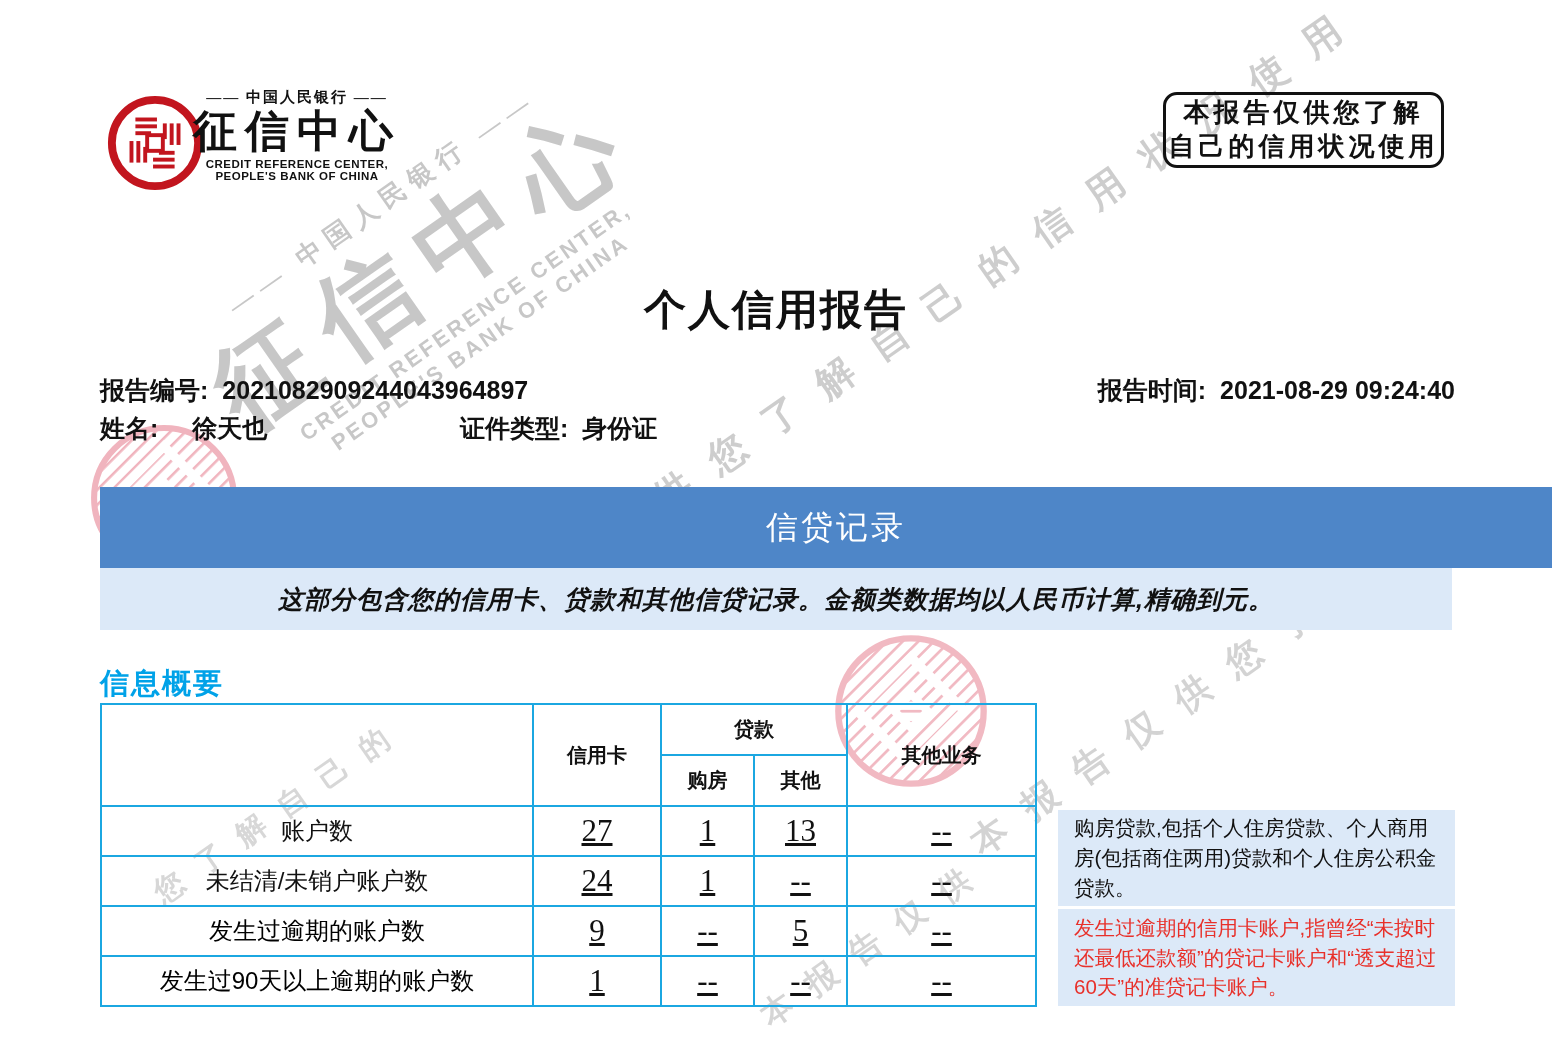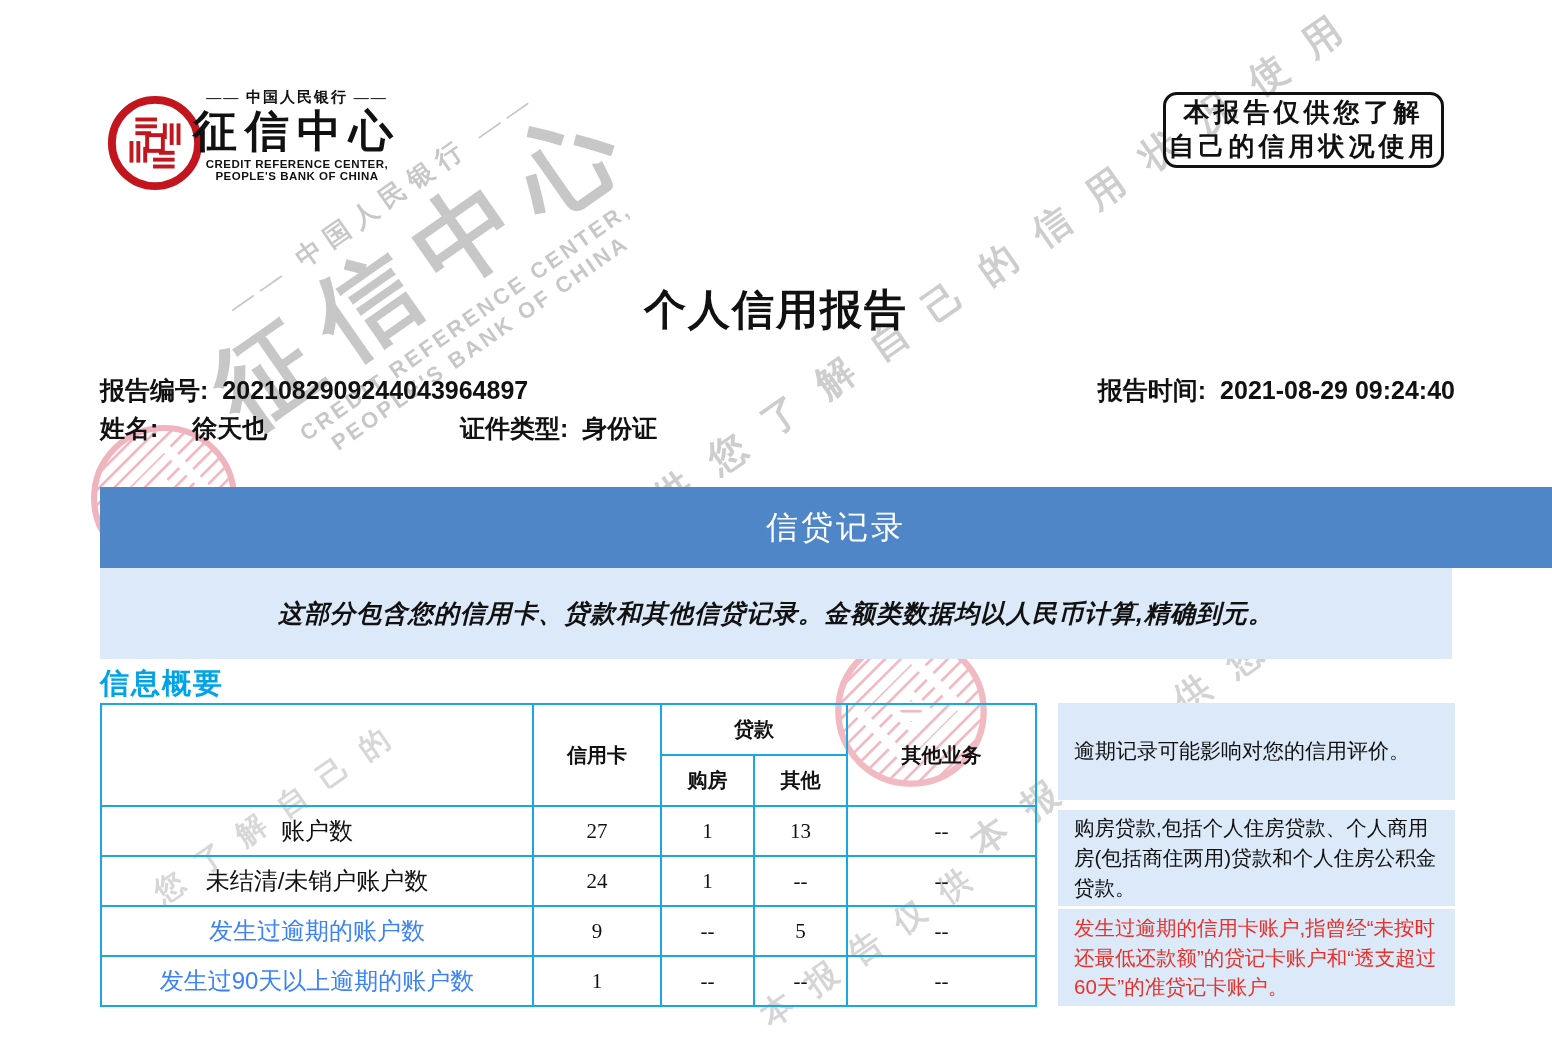--- a/index.html
+++ b/index.html
@@ -39,35 +39,35 @@
   .info-row2 { top:412px; }
   .info-right { position:absolute; right:0; top:0; }
   .info-mid { position:absolute; left:360px; top:0; }
   .marital { margin-left:62px; }
   .lblgap { margin-right:14px; }
 
   
   .banner { position:absolute; left:100px; top:487px; width:1472px; height:81px; background:#4E86C8;
             display:flex; align-items:center; justify-content:center; z-index:1; }
   .banner div { color:#ffffff; font-size:32px; letter-spacing:3px; font-weight:500; }
-  .strip { position:absolute; left:100px; top:568px; width:1352px; height:91px; background:#DCE9F8;
+  .strip { position:absolute; left:100px; top:568px; width:1352px; height:62px; background:#DCE9F8;
            display:flex; align-items:center; justify-content:center; z-index:1; }
   .strip div { font-size:25px; font-weight:bold; font-style:italic; letter-spacing:1px; }
 
   
   .summary-heading { position:absolute; left:100px; top:664px; font-size:29px; font-weight:bold; color:#00A2E8;
                      letter-spacing:2px; z-index:2; }
   table.summary { position:absolute; left:100px; top:703px; width:935px; border-collapse:collapse; z-index:2;
                   table-layout:fixed; background:transparent; }
   table.summary th, table.summary td { border:2px solid #1BA7E1; text-align:center; vertical-align:middle; }
   table.summary th { font-size:20px; font-weight:bold; height:51px; }
   table.summary td { height:50px; }
   td.lbl { text-align:left; font-size:24px; font-weight:normal; }
-  td.num { font-family:"Liberation Serif", serif; font-size:21px; }
-  tr.red td.lbl { color:#3b82f6;border-radius:10px; }
+  td.num { font-family:"Liberation Serif", serif; font-size:31px;text-decoration:underline; }
+  tr.red td.lbl { color:#000000;border-radius:10px; }
   .c0 { width:432px; } .c1 { width:128px; } .c2 { width:93px; } .c3 { width:93px; } .c4 { width:189px; }
 
   .note { position:absolute; left:1058px; width:397px; background:#DCE9F8; z-index:2;
           display:flex; align-items:center; padding:8px 16px; font-size:21px; line-height:1.45; }
   .note1 { top:703px; height:97px; }
   .note2 { top:810px; height:96px; font-size:20.5px; }
   .note3 { top:909px; height:97px; font-size:20.5px; color:#E8302A; }
 </style>
 </head>
 <body>
@@ -212,23 +212,20 @@
     <tr class="red">
       <td class="lbl">发生过90天以上逾期的账户数</td>
       <td class="num">1</td>
       <td class="num">--</td>
       <td class="num">--</td>
       <td class="num">--</td>
     </tr>
   </tbody>
     </table>
 
-  <div class="note note1">
-    <span>逾期记录可能影响对您的信用评价。</span>
-  </div>
   <div class="note note2">
     <span>购房贷款,包括个人住房贷款、个人商用房(包括商住两用)贷款和个人住房公积金贷款。</span>
   </div>
   <div class="note note3">
     <span>发生过逾期的信用卡账户,指曾经“未按时还最低还款额”的贷记卡账户和“透支超过60天”的准贷记卡账户。</span>
   </div>
 
 </div>
 
 </body></html>

